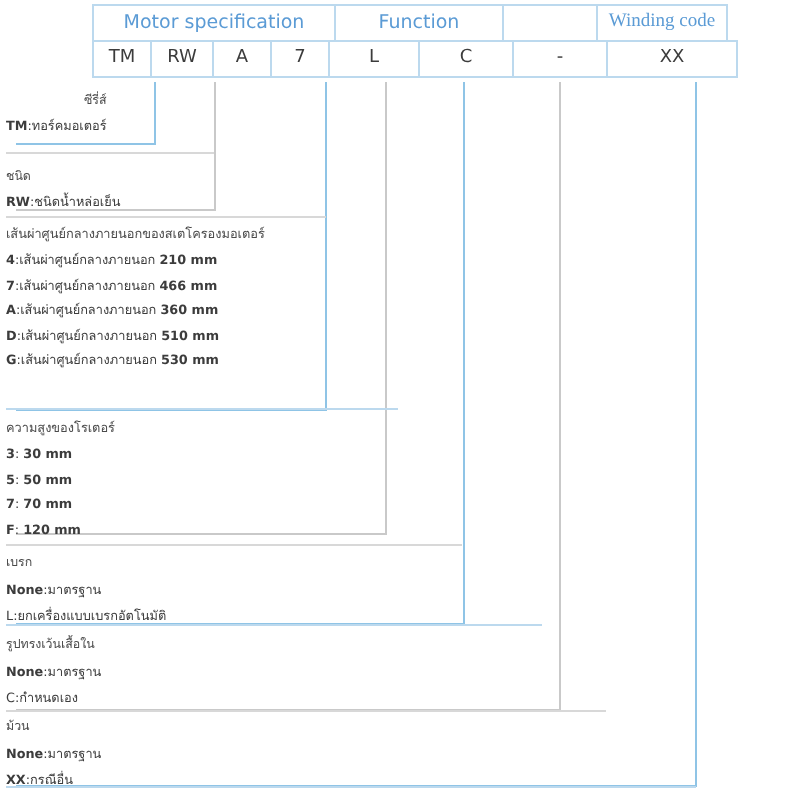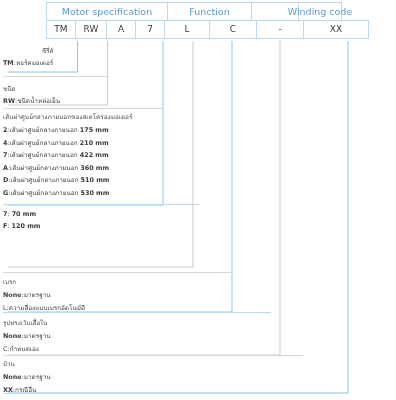--- a/index.html
+++ b/index.html
@@ -37,21 +37,21 @@
   .w-a {width:30px;}
   .w-7 {width:30px;}
   .w-l {width:46px;}
   .w-c {width:48px;}
   .w-d {width:48px;}
   .w-xx{width:66px;}
 
   .grp-motor{width:122px;}
   .grp-func {width:85px;}
   .grp-gap  {width:48px;}
-  .grp-wind {width:44px;}
+  .grp-wind {width:66px;font-family:Liberation Serif, serif;}
 
   
   #leaders{position:absolute;left:0;top:0;width:396px;height:400px;}
 
   
   .block{position:absolute;left:3px;font-size:6.4px;line-height:1.72;}
   .blk-title{font-size:6.2px;color:#4a4a4a;margin-bottom:1px;white-space:nowrap;}
   .blk-line{white-space:nowrap;color:#3c3c3c;font-size:6.4px;}
   .blk-line b{font-weight:700;}
   .mm{font-weight:700;}
@@ -118,57 +118,61 @@
     <div class="blk-title">ชนิด</div>
     <div class="blk-line">
       <b>RW</b><span>:</span><span>ชนิดน้ำหล่อเย็น</span>
     </div>
   </div>
 
   <div class="sep" style="top:108px;width:160px;"></div>
   <div class="block bigline" style="top:111px;">
     <div class="blk-title" style="font-size:6.4px;">เส้นผ่าศูนย์กลางภายนอกของสเตโครองมอเตอร์</div>
     <div class="blk-line">
-      <b>2</b><span>:</span><span>เส้นผ่าศูนย์กลางภายนอก</span> <span class="mm">175 mm</span>
-    </div>
-    <div class="blk-line">
       <b>4</b><span>:</span><span>เส้นผ่าศูนย์กลางภายนอก</span> <span class="mm">210 mm</span>
     </div>
     <div class="blk-line">
-      <b>7</b><span>:</span><span>เส้นผ่าศูนย์กลางภายนอก</span> <span class="mm">422 mm</span>
+      <b>7</b><span>:</span><span>เส้นผ่าศูนย์กลางภายนอก</span> <span class="mm">466 mm</span>
     </div>
     <div class="blk-line">
       <b>A</b><span>:</span><span>เส้นผ่าศูนย์กลางภายนอก</span> <span class="mm">360 mm</span>
     </div>
     <div class="blk-line">
       <b>D</b><span>:</span><span>เส้นผ่าศูนย์กลางภายนอก</span> <span class="mm">510 mm</span>
     </div>
     <div class="blk-line">
       <b>G</b><span>:</span><span>เส้นผ่าศูนย์กลางภายนอก</span> <span class="mm">530 mm</span>
     </div>
   </div>
 
   <div class="sep blue" style="top:204px;width:196px;"></div>
   <div class="block bigline" style="top:208px;">
+    <div class="blk-title" style="font-size:6.4px;">ความสูงของโรเตอร์</div>
+    <div class="blk-line">
+      <b>3</b><span>: </span><span class="mm">30 mm</span>
+    </div>
+    <div class="blk-line">
+      <b>5</b><span>: </span><span class="mm">50 mm</span>
+    </div>
     <div class="blk-line">
       <b>7</b><span>: </span><span class="mm">70 mm</span>
     </div>
     <div class="blk-line">
       <b>F</b><span>: </span><span class="mm">120 mm</span>
     </div>
   </div>
 
   <div class="sep" style="top:272px;width:228px;"></div>
   <div class="block" style="top:276px;line-height:1.95;">
     <div class="blk-title">เบรก</div>
     <div class="blk-line">
       <b>None</b><span>:</span><span>มาตรฐาน</span>
     </div>
     <div class="blk-line">
-      <span>L</span><span>:</span><span>ความสื่องแบบเบรกอัตโนมัติ</span>
+      <span>L</span><span>:</span><span>ยกเครื่องแบบเบรกอัตโนมัติ</span>
     </div>
   </div>
 
   <div class="sep blue" style="top:312px;width:268px;"></div>
   <div class="block" style="top:317px;line-height:1.95;">
     <div class="blk-title">รูปทรงเว้นเสื้อใน</div>
     <div class="blk-line">
       <b>None</b><span>:</span><span>มาตรฐาน</span>
     </div>
     <div class="blk-line">

